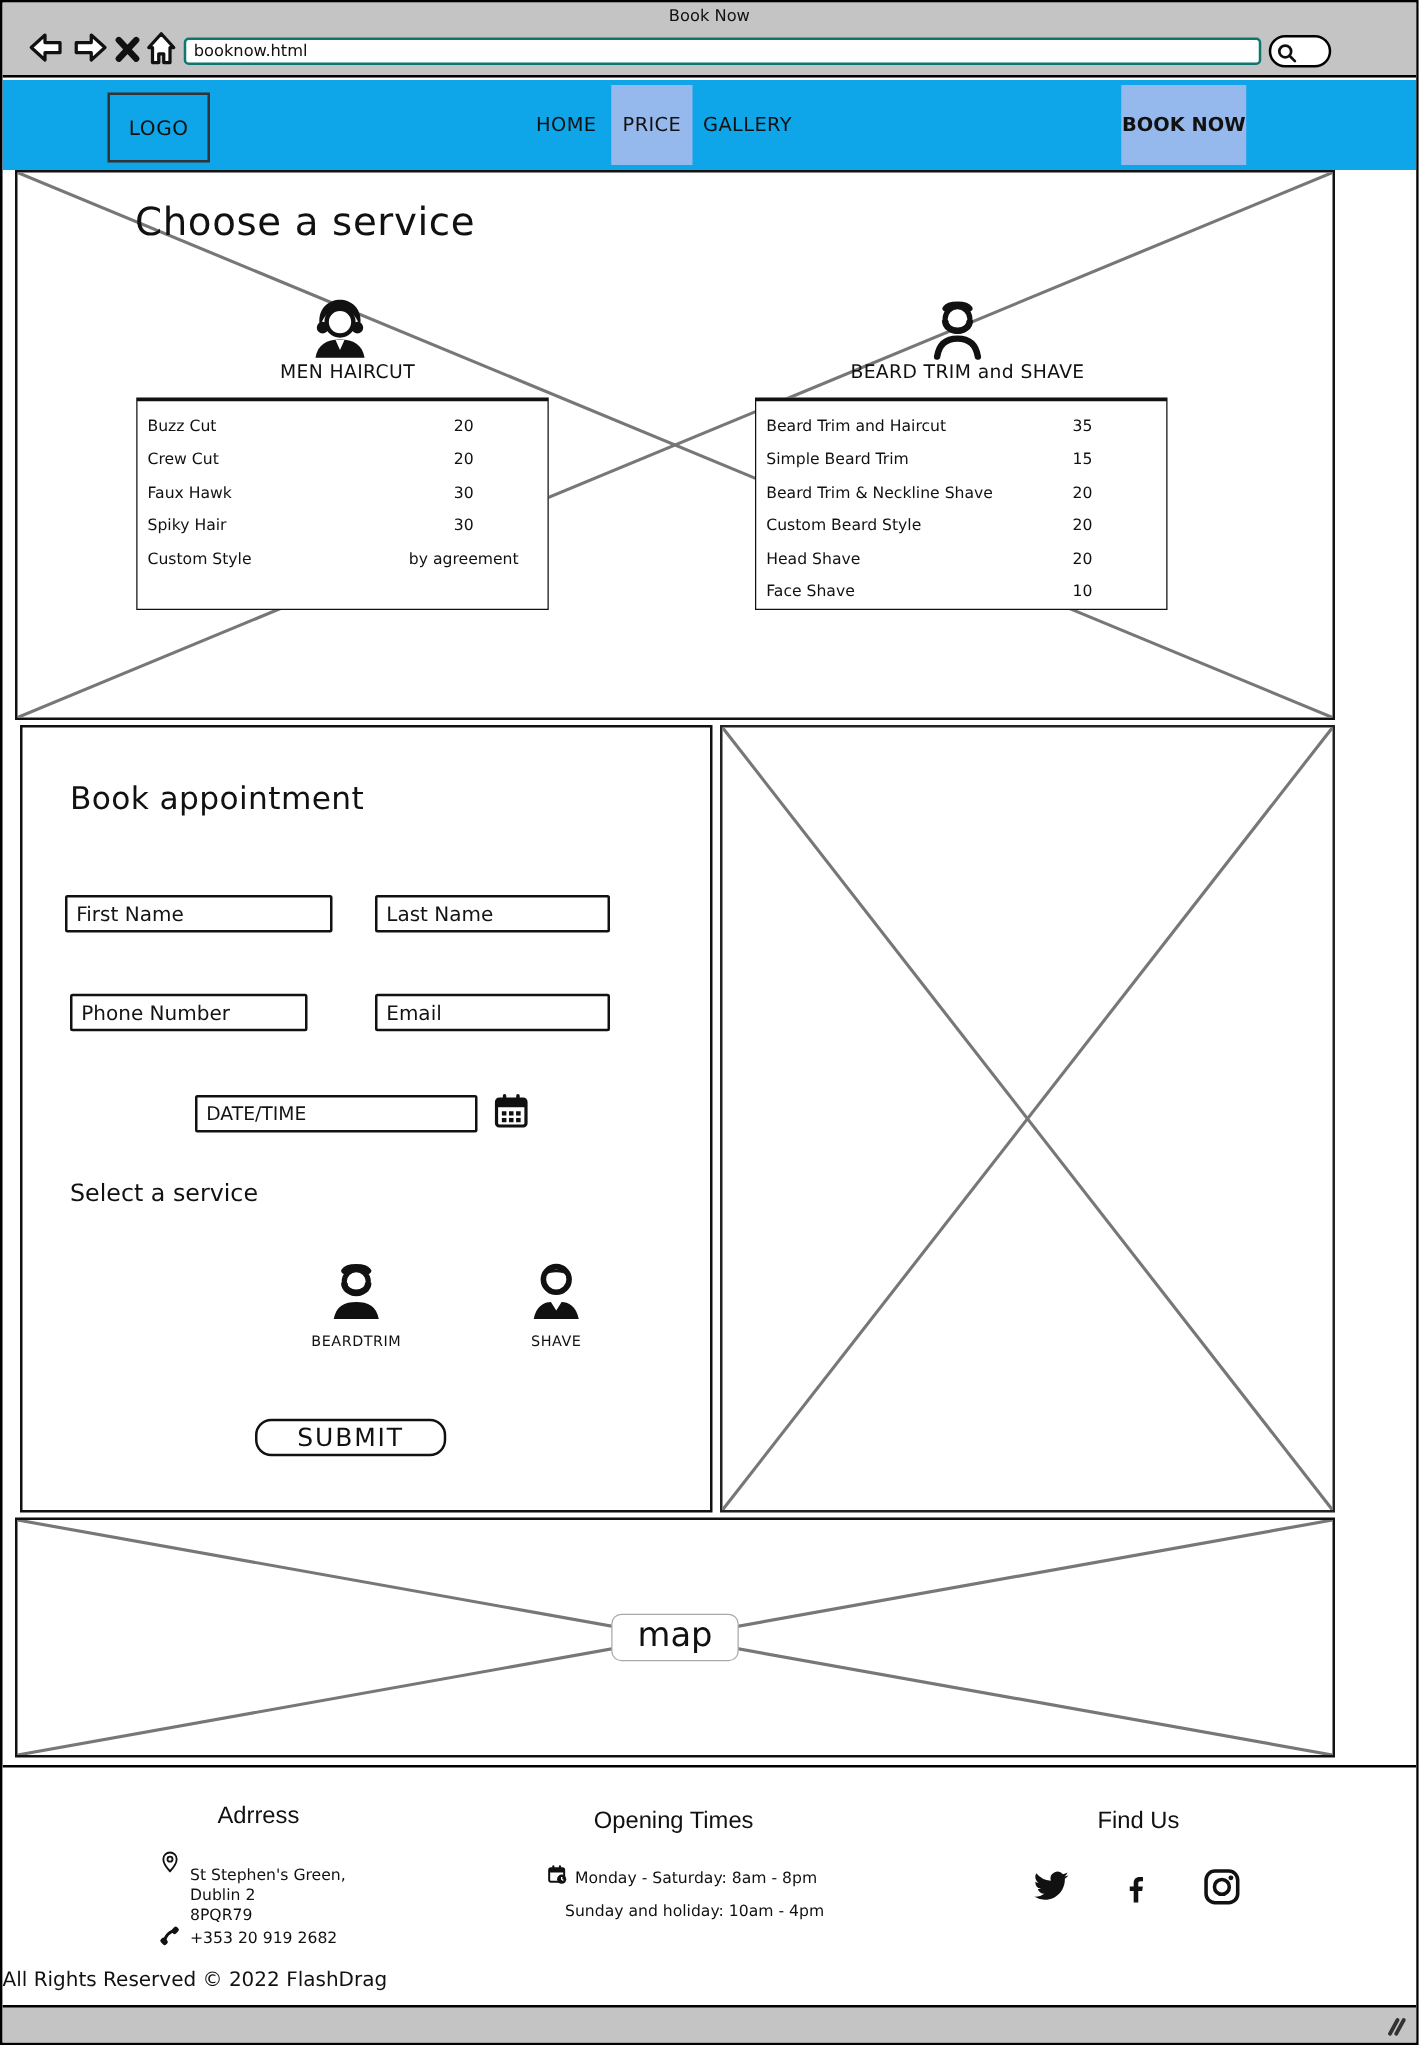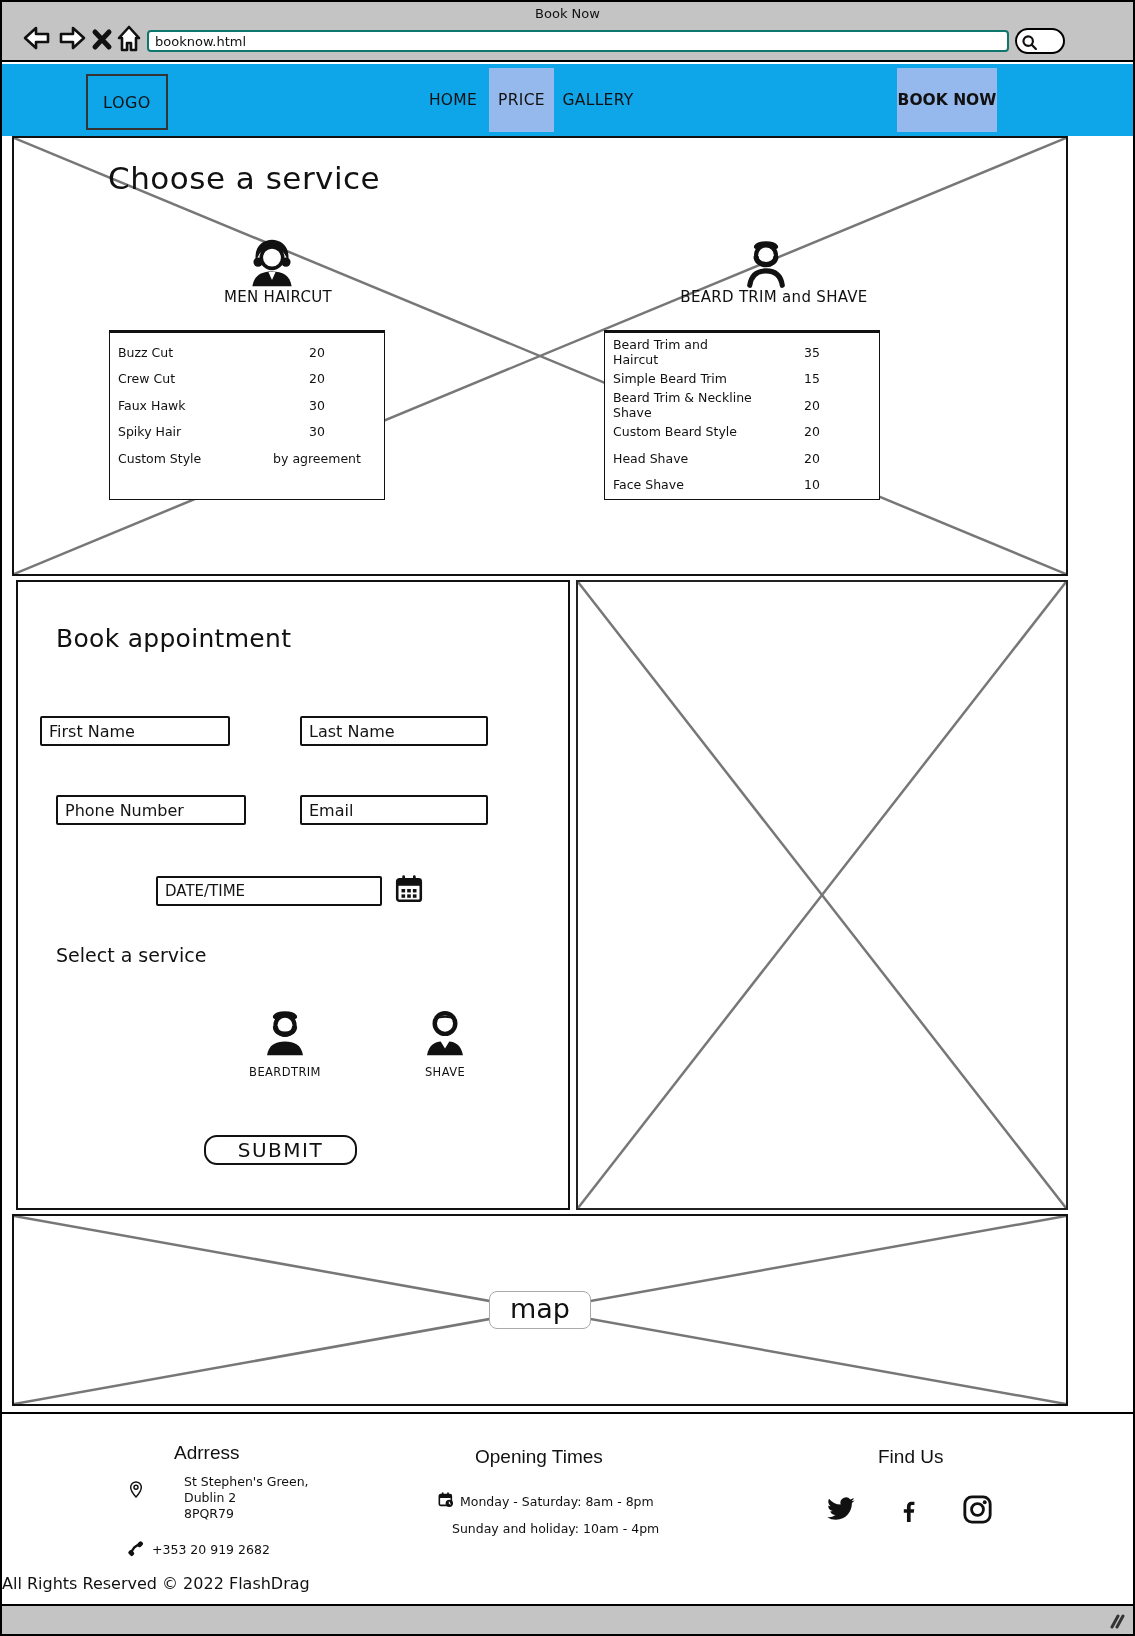--- a/index.html
+++ b/index.html
@@ -21,21 +21,21 @@
   .nav-item { position:absolute; top:4px; height:64px; line-height:64px; text-align:center; font-size:15.5px; letter-spacing:.3px; cursor:pointer; }
   .nav-item.active { background:var(--accent); }
   .nav-cta { position:absolute; left:895px; top:4px; width:100px; height:64px; line-height:64px; text-align:center; font-size:15.5px; font-weight:bold; background:var(--accent); cursor:pointer; }
 
   
   .xbox svg.cross { position:absolute; left:0; top:0; width:100%; height:100%; }
   .hero { position:absolute; left:10px; top:134px; width:1056px; height:440px; border:2.5px solid #111; }
   .hero-title { position:absolute; left:94px; top:22px; font-size:31px; letter-spacing:.5px; }
   .cat-icon { position:absolute; top:100px; }
   .cat-label { position:absolute; top:150px; width:320px; text-align:center; font-size:15px; letter-spacing:.3px; }
-  .price-table { position:absolute; top:192px; width:276px; height:170px; border:1.5px solid #111; border-top:3px solid #111; background:#fff; padding:6px 8px 0 8px; }
+  .price-table { position:absolute; top:180px; width:330px; height:170px; border:1.5px solid #111; border-top:3px solid #111; background:#fff; padding:6px 8px 0 8px; }
   .price-row { display:flex; height:26.5px; align-items:center; font-size:12.5px; }
   .price-row .nm { flex:1; }
   .price-row .pr { width:118px; text-align:center; }
 
   
   .booking { position:absolute; left:14px; top:578px; width:554px; height:630px; border:2.5px solid #111; background:#fff; }
   .booking h2 { position:absolute; left:38px; top:42px; font-size:25px; font-weight:500; letter-spacing:.3px; }
   .field { position:absolute; height:30px; border:2px solid #111; border-radius:2px; background:#fff; font-size:16px; padding:0 7px; font-family:"DejaVu Sans", sans-serif; color:#111; }
   .field::placeholder { color:#141414; opacity:1; }
   .select-label { position:absolute; left:38px; top:362px; font-size:19px; }
@@ -184,21 +184,21 @@
       <div class="price-row">
           <span class="nm">Face Shave</span>
           <span class="pr">10</span>
         </div>
     </div>
   </div>
 
   <div class="booking">
     <h2>Book appointment</h2>
 
-    <input class="field" style="left: 22px; top: 134px; width: 190px;" placeholder="First Name">
+    <input class="field" style="left: 34px; top: 134px; width: 214px;" placeholder="First Name">
     <input class="field" style="left: 282px; top: 134px; width: 188px;" placeholder="Last Name">
     <input class="field" style="left: 38px; top: 213px; width: 190px;" placeholder="Phone Number">
     <input class="field" style="left: 282px; top: 213px; width: 188px;" placeholder="Email">
     <input class="field" style="left: 138px; top: 294px; width: 226px; font-size: 15px;" placeholder="DATE/TIME">
 
     <button class="tool-btn" style="left:376px; top:292px;" title="Pick date">
       <svg width="30" height="30" viewBox="0 0 28 28">
         <rect x="3" y="5" width="22" height="20" rx="2" fill="none" stroke="#111" stroke-width="2.4"></rect>
         <rect x="3" y="5" width="22" height="6" fill="#111"></rect>
         <path d="M9 2.5 V7 M19 2.5 V7" stroke="#111" stroke-width="2.6" stroke-linecap="round"></path>
@@ -255,21 +255,21 @@
 
   <div class="footer">
 
     <h3 style="left:172px; top:28px;text-align:right;">Adrress</h3>
     <span class="f-ico" style="left:126px; top:66px;">
       <svg width="16" height="20" viewBox="0 0 24 28">
         <path d="M12 2 C7.6 2 4 5.6 4 10 C4 16 12 24.5 12 24.5 C12 24.5 20 16 20 10 C20 5.6 16.4 2 12 2 Z" fill="#fff" stroke="#111" stroke-width="2.2"></path>
         <circle cx="12" cy="10" r="3" fill="#fff" stroke="#111" stroke-width="2.2"></circle>
       </svg>
     </span>
-    <div class="f-small" style="left:150px; top:60px;margin-left:32px;">
+    <div class="f-small" style="left:150px; top:78px;">
       <div>St Stephen's Green,</div>
       <div>Dublin 2</div>
       <div>8PQR79</div>
     </div>
     <span class="f-ico" style="left:125px; top:126px;">
       <svg width="17" height="17" viewBox="0 0 26 26">
         <path d="M7 21 A14.5 14.5 0 0 1 21 7" fill="none" stroke="#111" stroke-width="3.6" stroke-linecap="round"></path>
         <rect x="2" y="16.5" width="9" height="7" rx="2.6" fill="#111" transform="rotate(45 6.5 20)"></rect>
         <rect x="16.5" y="2" width="7" height="9" rx="2.6" fill="#111" transform="rotate(45 20 6.5)"></rect>
       </svg>

